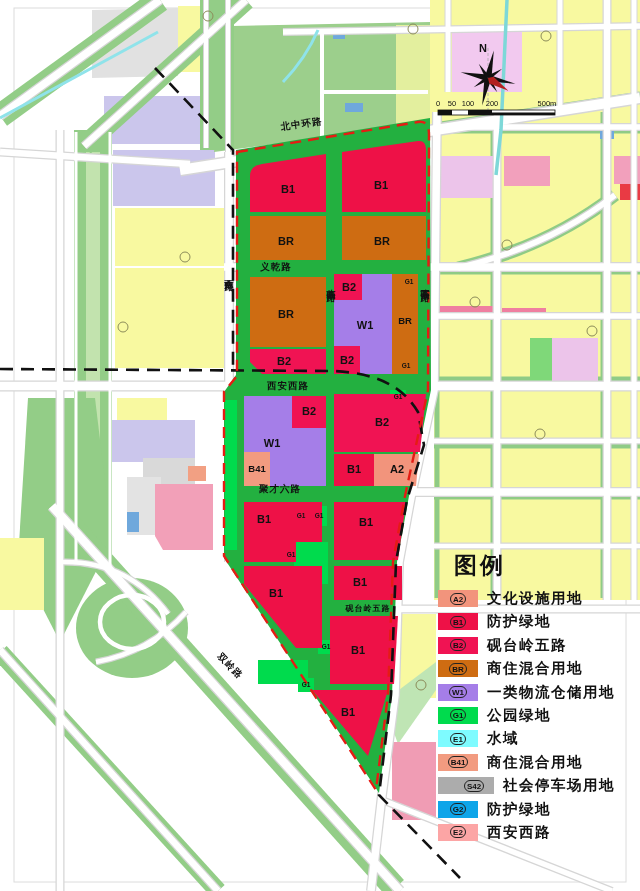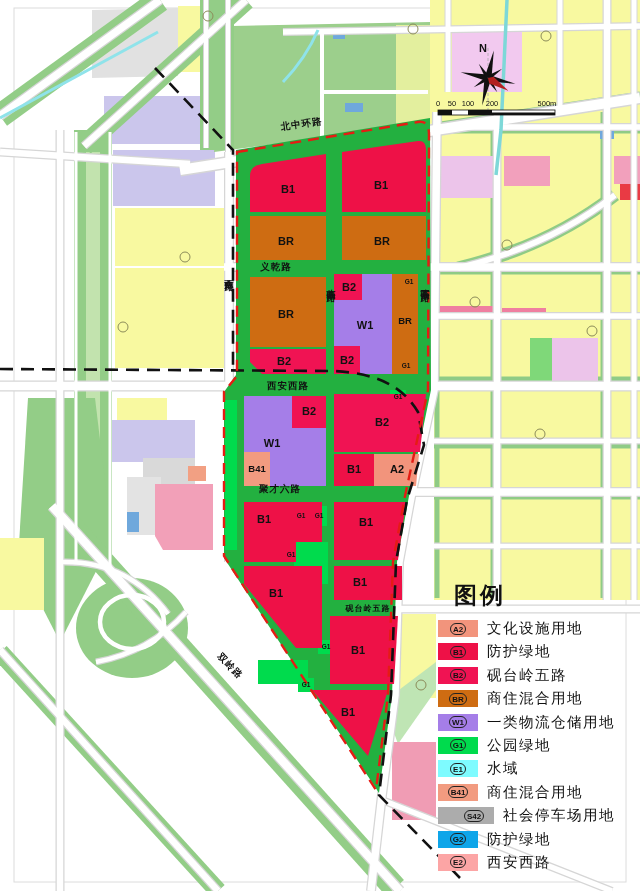--- a/index.html
+++ b/index.html
@@ -6,27 +6,27 @@
   #stage{position:relative;width:640px;height:891px;background:#fff;overflow:hidden;
          font-family:"Liberation Sans",sans-serif;}
   #map{position:absolute;left:0;top:0;}
   svg text{font-family:"Liberation Sans",sans-serif;fill:#111;}
   .code{font-size:11px;font-weight:bold;text-anchor:middle;}
   .code-s{font-size:9.5px;font-weight:bold;text-anchor:middle;}
   .g1{font-size:6.5px;font-weight:bold;text-anchor:middle;}
   .road-label{font-size:9.5px;font-weight:bold;text-anchor:middle;letter-spacing:1px;}
   .vlabel{font-size:9px;font-weight:bold;writing-mode:vertical-rl;text-orientation:upright;letter-spacing:1px;}
   .tick{font-size:7.5px;text-anchor:middle;}
-  #legend{position:absolute;left:438px;top:580px;width:200px;z-index:5;}
+  #legend{position:absolute;left:438px;top:550px;width:200px;z-index:5;}
   #legend .ltitle{font-size:23px;font-weight:bold;letter-spacing:3px;color:#111;margin:0 0 9px 16px;}
   .lrow{display:flex;align-items:center;height:17px;margin-bottom:6.4px;}
   .swatch{width:40px;height:17px;display:flex;align-items:center;justify-content:center;flex:0 0 40px;}
   .swatch .circ{display:inline-block;border:1px solid #222;border-radius:8px;min-width:15px;height:12px;
     line-height:11px;font-size:8px;font-weight:bold;color:#111;text-align:center;padding:0 2px;box-sizing:border-box;}
-  .lname{font-size:14.5px;font-weight:400;color:#111;margin-left:9px;letter-spacing:1.5px;white-space:nowrap;}
+  .lname{font-size:14.5px;font-weight:700;color:#111;margin-left:9px;letter-spacing:1.5px;white-space:nowrap;}
 </style>
 </head>
 <body>
 
 <div id="stage">
 <svg id="map" width="640" height="891" viewBox="0 0 640 891">
 
   <rect x="14" y="8" width="612" height="874" fill="none" stroke="#DCDCDC" stroke-width="1"></rect>
 
   <g>

